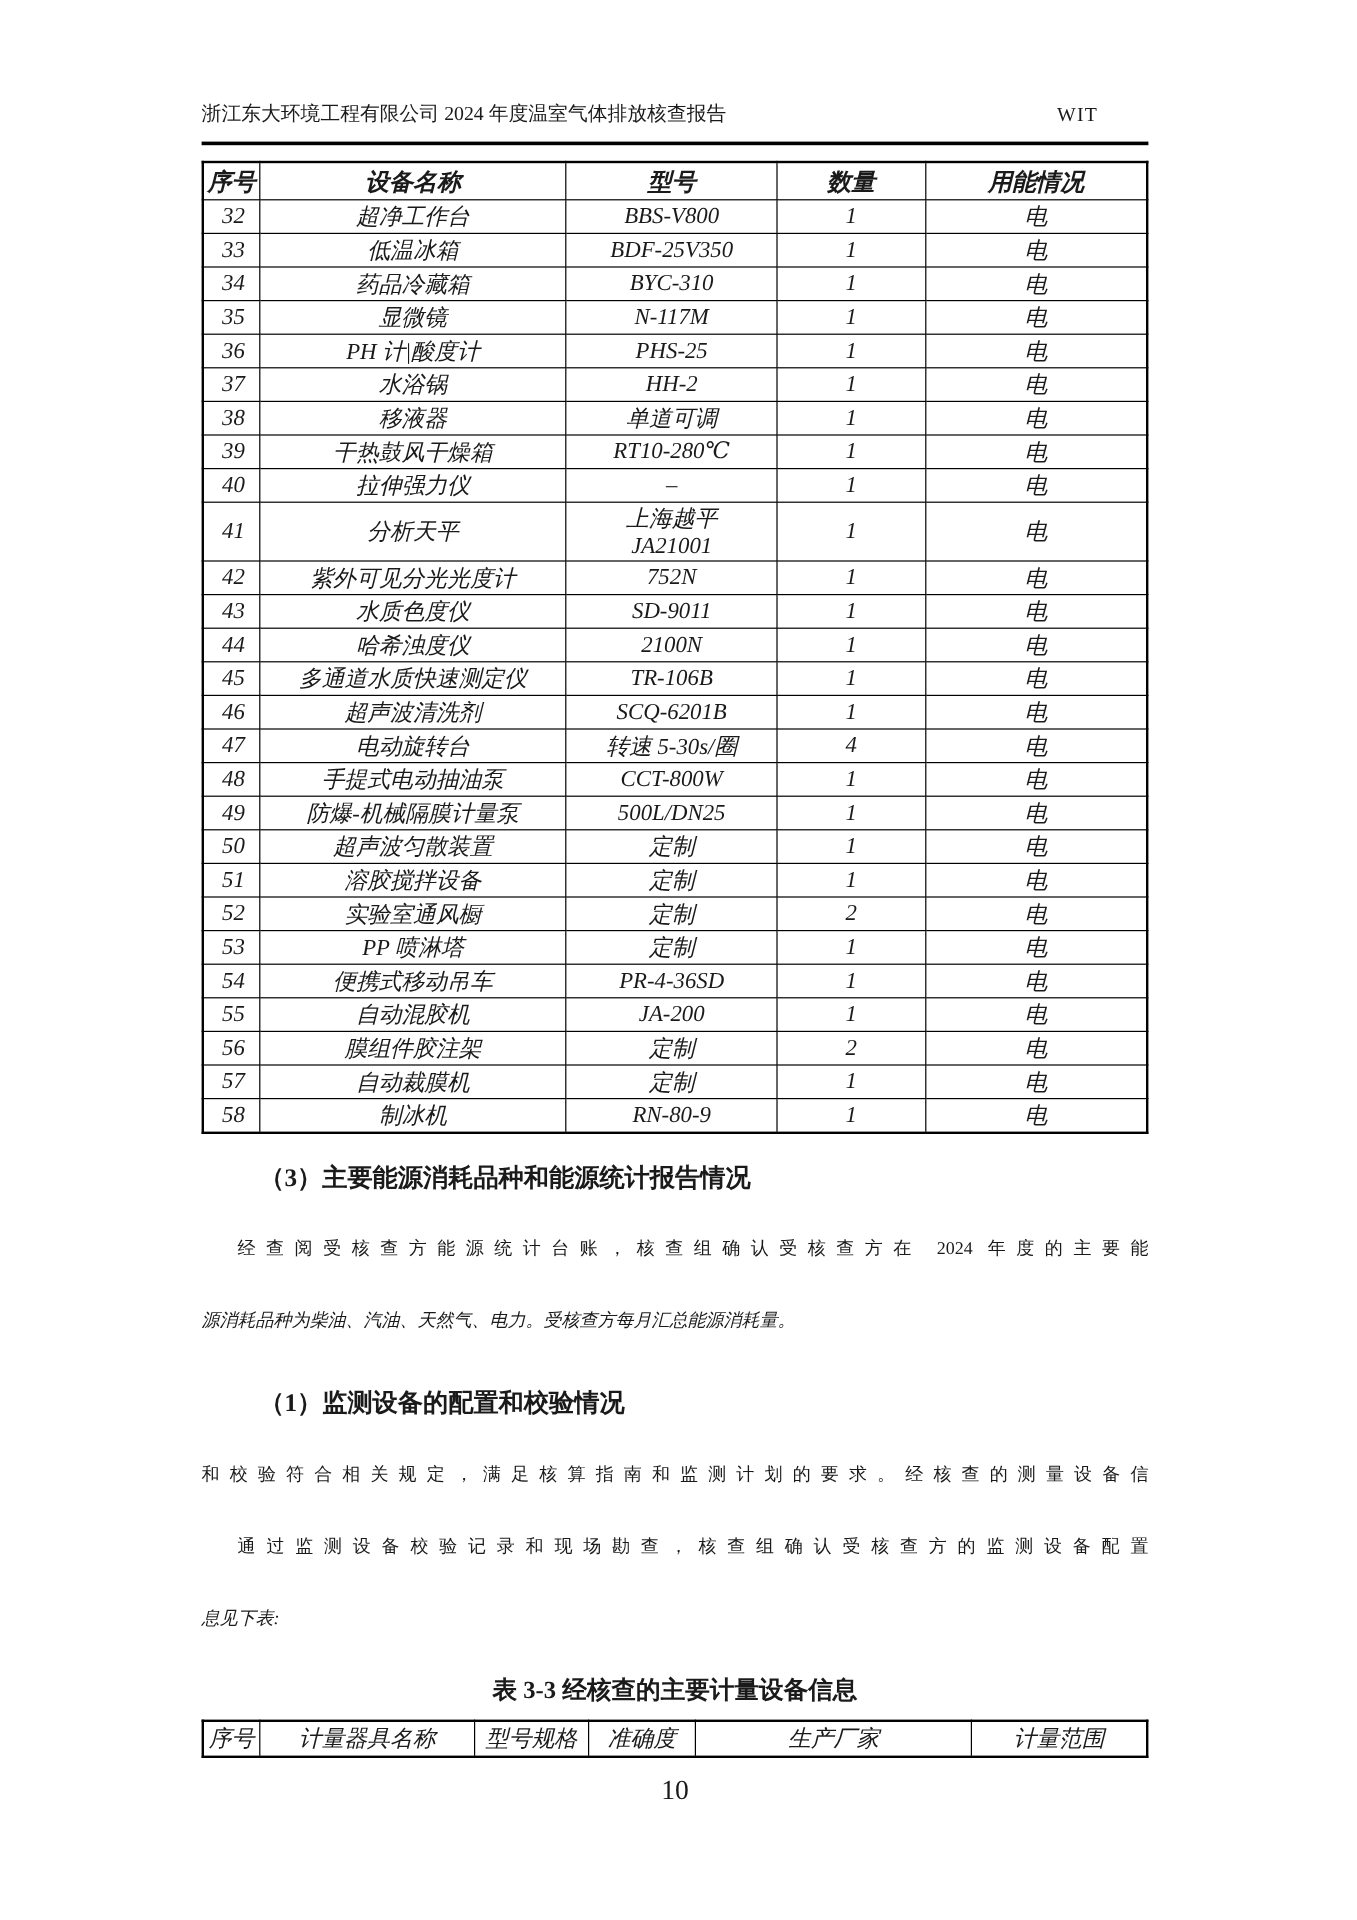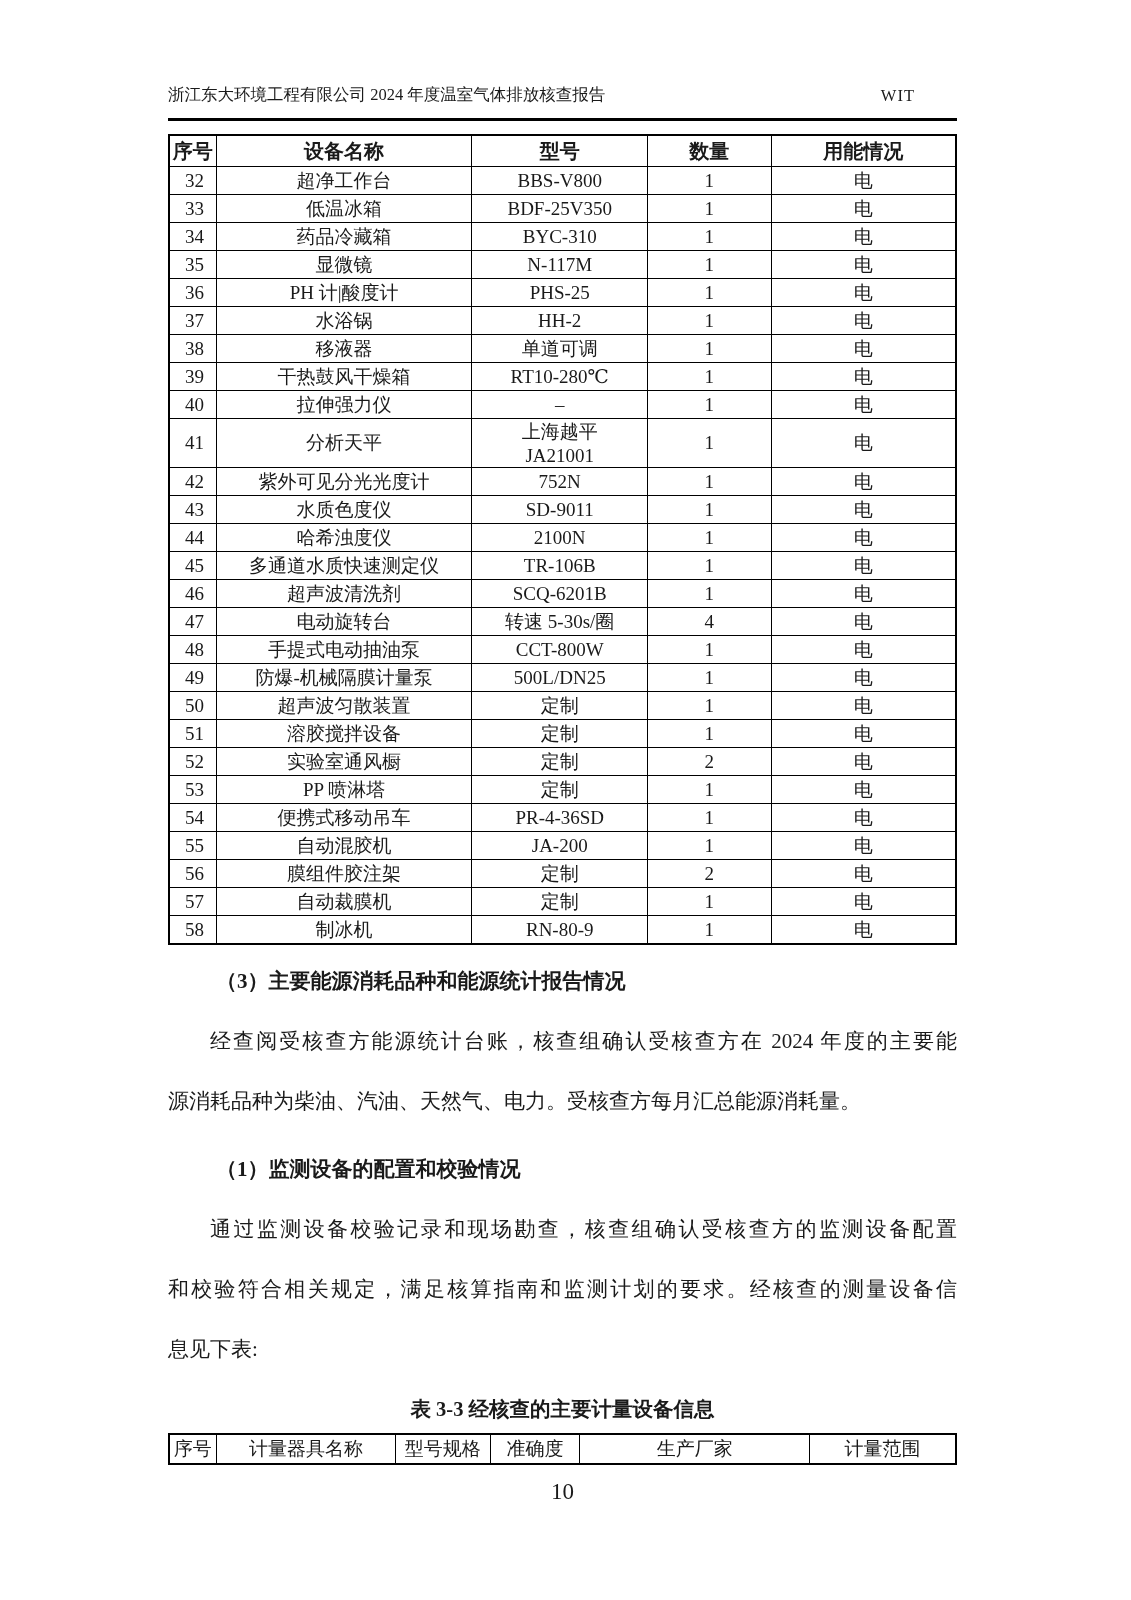--- a/index.html
+++ b/index.html
@@ -19,21 +19,21 @@
     display: flex;
     justify-content: space-between;
     align-items: flex-end;
     font-size: 16.5px;
     padding-bottom: 12px;
     border-bottom: 3px solid #000;
   }
   .doc-header .right { margin-right: 42px; letter-spacing: 1px; }
 
   
-  table { border-collapse: collapse; width: 100%; table-layout: fixed; }
+  table { border-collapse: collapse; width: 100%; table-layout: fixed; font-style: italic; }
   .eq-table { margin-top: 13px; border: 2.5px solid #000; }
   .eq-table th, .eq-table td {
     border: 1.5px solid #000;
     text-align: center;
     vertical-align: middle;
     padding: 0 2px;
     white-space: pre-line;
     overflow: hidden;
   }
   .eq-table th { font-weight: bold; font-size: 20px; height: 30px; }
@@ -41,28 +41,28 @@
   .eq-table td.col-idx { text-align: left; padding-left: 15px; }
 
   
   .sec-heading {
     font-size: 21px;
     font-weight: bold;
     margin: 22px 0 0 48px;
     line-height: 28px;
   }
   .sec-heading.h4 { margin-top: 24px; }
-  .para { font-size: 21px; margin-top: 16px; }
+  .para { font-size: 15px; margin-top: 16px; }
   .para .line {
     line-height: 60px;
     text-align: justify;
     text-align-last: justify;
   }
   .para .line.first { text-indent: 2em; }
-  .para .line.last { text-align-last: left; }
+  .para .line.last { text-align-last: left; font-style: italic; }
 
   
   .tbl-caption {
     margin-top: 16px;
     text-align: center;
     font-weight: bold;
     font-size: 20.5px;
     line-height: 28px;
   }
   .m-table { margin-top: 10px; border: 2.5px solid #000; }
@@ -306,22 +306,22 @@
   </table>
 
   <div class="sec-heading">（3）主要能源消耗品种和能源统计报告情况</div>
   <div class="para">
       <div class="line first">经查阅受核查方能源统计台账，核查组确认受核查方在 2024 年度的主要能</div>
       <div class="line last">源消耗品种为柴油、汽油、天然气、电力。受核查方每月汇总能源消耗量。</div>
     </div>
 
   <div class="sec-heading h4">（1）监测设备的配置和校验情况</div>
   <div class="para">
+      <div class="line">和校验符合相关规定，满足核算指南和监测计划的要求。经核查的测量设备信</div>
       <div class="line first">通过监测设备校验记录和现场勘查，核查组确认受核查方的监测设备配置</div>
-      <div class="line">和校验符合相关规定，满足核算指南和监测计划的要求。经核查的测量设备信</div>
       <div class="line last">息见下表:</div>
     </div>
 
   <div class="tbl-caption">表 3-3 经核查的主要计量设备信息</div>
 
   <table class="m-table">
     <colgroup>
       <col style="width:6%">
       <col style="width:22.8%">
       <col style="width:12%">

